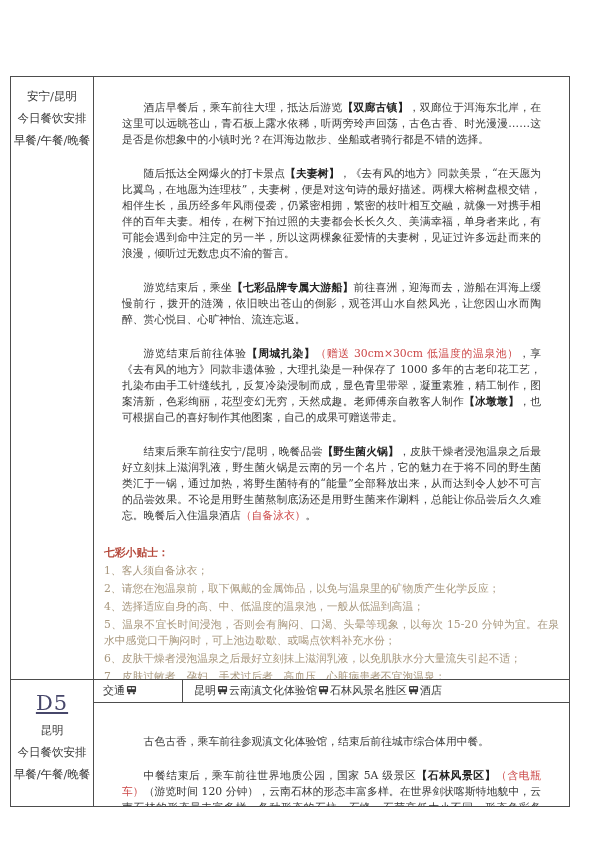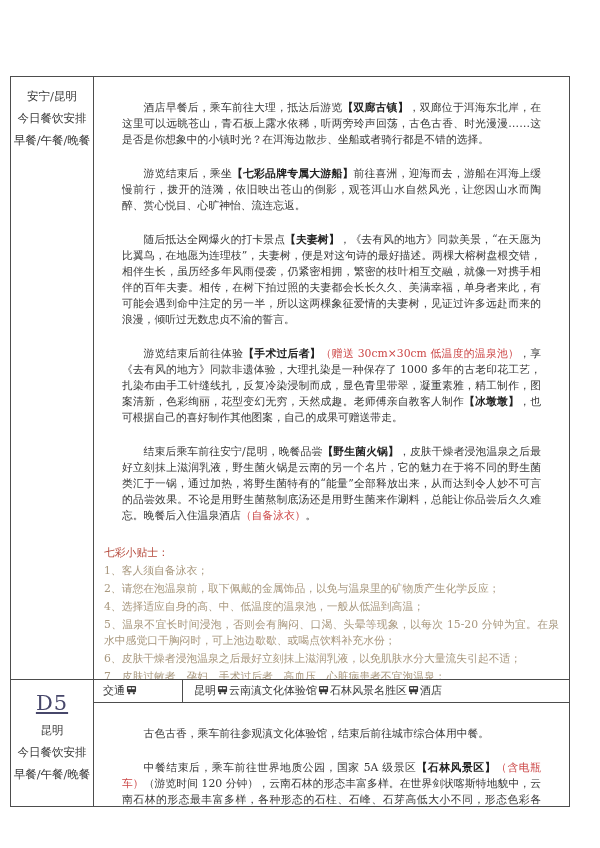--- a/index.html
+++ b/index.html
@@ -25,25 +25,25 @@
     margin:2px 0 3px 0;letter-spacing:1px;text-decoration:underline;
   }
   .main-col{
     flex:1;padding:5px 10px 0 10px;overflow:hidden;
     font-size:10.8px;line-height:16px;text-align:justify;
   }
   .para{text-indent:2em;margin:18px;}
   .seg-b{font-weight:bold;color:#222;}
   .seg-r{color:var(--red,#cc4747);}
   .tips-title{
-    color:var(--tipshead,#b5483a);font-weight:normal;
+    color:var(--tipshead,#b5483a);font-weight:bold;
     margin-top:20px;line-height:17px;
   }
   .tip{color:var(--tips,#a8977d);line-height:16px;margin:2px 0 2px 0;text-indent:0;}
-  .right-stack{flex:1;display:flex;flex-direction:column;overflow:hidden;}
+  .right-stack{flex:1;display:flex;flex-direction:column;overflow:hidden;gap:8px;}
   .transport-row{
     display:flex;height:22px;flex:none;
     border-bottom:1px solid var(--border,#4d4d4d);
     font-size:11px;line-height:21px;
   }
   .transport-label{
     width:89px;flex:none;border-right:1px solid var(--border,#4d4d4d);
     padding-left:9px;box-sizing:border-box;
   }
   .transport-route{flex:1;padding-left:11px;overflow:hidden;white-space:nowrap;}
@@ -57,23 +57,23 @@
 
   <div class="row row-day4">
     <div class="left-col">
       <div>安宁/昆明</div>
       <div>今日餐饮安排</div>
       <div>早餐/午餐/晚餐</div>
     </div>
     <div class="main-col">
       <div id="day4-paras">
           <div class="para"><span>酒店早餐后，乘车前往大理，抵达后游览</span><span class="seg-b">【双廊古镇】</span><span>，双廊位于洱海东北岸，在这里可以远眺苍山，青石板上露水依稀，听两旁玲声回荡，古色古香、时光漫漫……这是否是你想象中的小镇时光？在洱海边散步、坐船或者骑行都是不错的选择。</span></div>
+          <div class="para"><span>随后抵达全网爆火的打卡景点</span><span class="seg-b">【夫妻树】</span><span>，《去有风的地方》同款美景，“在天愿为比翼鸟，在地愿为连理枝”，夫妻树，便是对这句诗的最好描述。两棵大榕树盘根交错，相伴生长，虽历经多年风雨侵袭，仍紧密相拥，繁密的枝叶相互交融，就像一对携手相伴的百年夫妻。相传，在树下拍过照的夫妻都会长长久久、美满幸福，单身者来此，有可能会遇到命中注定的另一半，所以这两棵象征爱情的夫妻树，见证过许多远赴而来的浪漫，倾听过无数忠贞不渝的誓言。</span></div>
           <div class="para"><span>游览结束后，乘坐</span><span class="seg-b">【七彩品牌专属大游船】</span><span>前往喜洲，迎海而去，游船在洱海上缓慢前行，拨开的涟漪，依旧映出苍山的倒影，观苍洱山水自然风光，让您因山水而陶醉、赏心悦目、心旷神怡、流连忘返。</span></div>
-          <div class="para"><span>随后抵达全网爆火的打卡景点</span><span class="seg-b">【夫妻树】</span><span>，《去有风的地方》同款美景，“在天愿为比翼鸟，在地愿为连理枝”，夫妻树，便是对这句诗的最好描述。两棵大榕树盘根交错，相伴生长，虽历经多年风雨侵袭，仍紧密相拥，繁密的枝叶相互交融，就像一对携手相伴的百年夫妻。相传，在树下拍过照的夫妻都会长长久久、美满幸福，单身者来此，有可能会遇到命中注定的另一半，所以这两棵象征爱情的夫妻树，见证过许多远赴而来的浪漫，倾听过无数忠贞不渝的誓言。</span></div>
-          <div class="para"><span>游览结束后前往体验</span><span class="seg-b">【手术过后者】</span><span class="seg-r">（赠送 30cm×30cm 低温度的温泉池）</span><span>，享《去有风的地方》同款非遗体验，大理扎染是一种保存了 1000 多年的古老印花工艺，扎染布由手工针缝线扎，反复冷染浸制而成，显色青里带翠，凝重素雅，精工制作，图案清新，色彩绚丽，花型变幻无穷，天然成趣。老师傅亲自教客人制作</span><span class="seg-b">【冰墩墩】</span><span>，也可根据自己的喜好制作其他图案，自己的成果可赠送带走。</span></div>
+          <div class="para"><span>游览结束后前往体验</span><span class="seg-b">【周城扎染】</span><span class="seg-r">（赠送 30cm×30cm 低温度的温泉池）</span><span>，享《去有风的地方》同款非遗体验，大理扎染是一种保存了 1000 多年的古老印花工艺，扎染布由手工针缝线扎，反复冷染浸制而成，显色青里带翠，凝重素雅，精工制作，图案清新，色彩绚丽，花型变幻无穷，天然成趣。老师傅亲自教客人制作</span><span class="seg-b">【冰墩墩】</span><span>，也可根据自己的喜好制作其他图案，自己的成果可赠送带走。</span></div>
           <div class="para"><span>结束后乘车前往安宁/昆明，晚餐品尝</span><span class="seg-b">【野生菌火锅】</span><span>，皮肤干燥者浸泡温泉之后最好立刻抹上滋润乳液，野生菌火锅是云南的另一个名片，它的魅力在于将不同的野生菌类汇于一锅，通过加热，将野生菌特有的“能量”全部释放出来，从而达到令人妙不可言的品尝效果。不论是用野生菌熬制底汤还是用野生菌来作涮料，总能让你品尝后久久难忘。晚餐后入住温泉酒店</span><span class="seg-r">（自备泳衣）</span><span>。</span></div>
         </div>
       <div class="tips-title">七彩小贴士：</div>
       <div id="day4-tips">
           <div class="tip">1、客人须自备泳衣；</div>
           <div class="tip">2、请您在泡温泉前，取下佩戴的金属饰品，以免与温泉里的矿物质产生化学反应；</div>
           <div class="tip">4、选择适应自身的高、中、低温度的温泉池，一般从低温到高温；</div>
           <div class="tip">5、温泉不宜长时间浸泡，否则会有胸闷、口渴、头晕等现象，以每次 15-20 分钟为宜。在泉水中感觉口干胸闷时，可上池边歇歇、或喝点饮料补充水份；</div>
           <div class="tip">6、皮肤干燥者浸泡温泉之后最好立刻抹上滋润乳液，以免肌肤水分大量流失引起不适；</div>
           <div class="tip">7、皮肤过敏者、孕妇、手术过后者、高血压、心脏病患者不宜泡温泉；</div>

